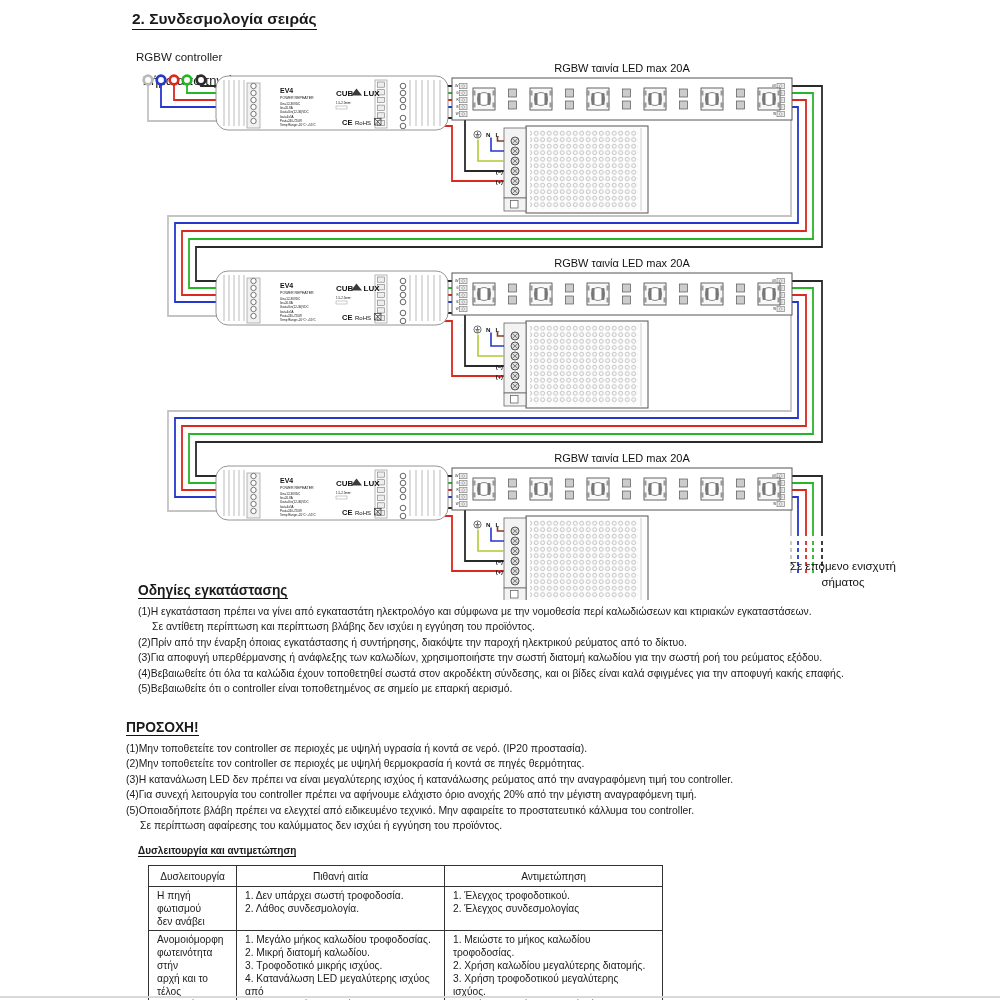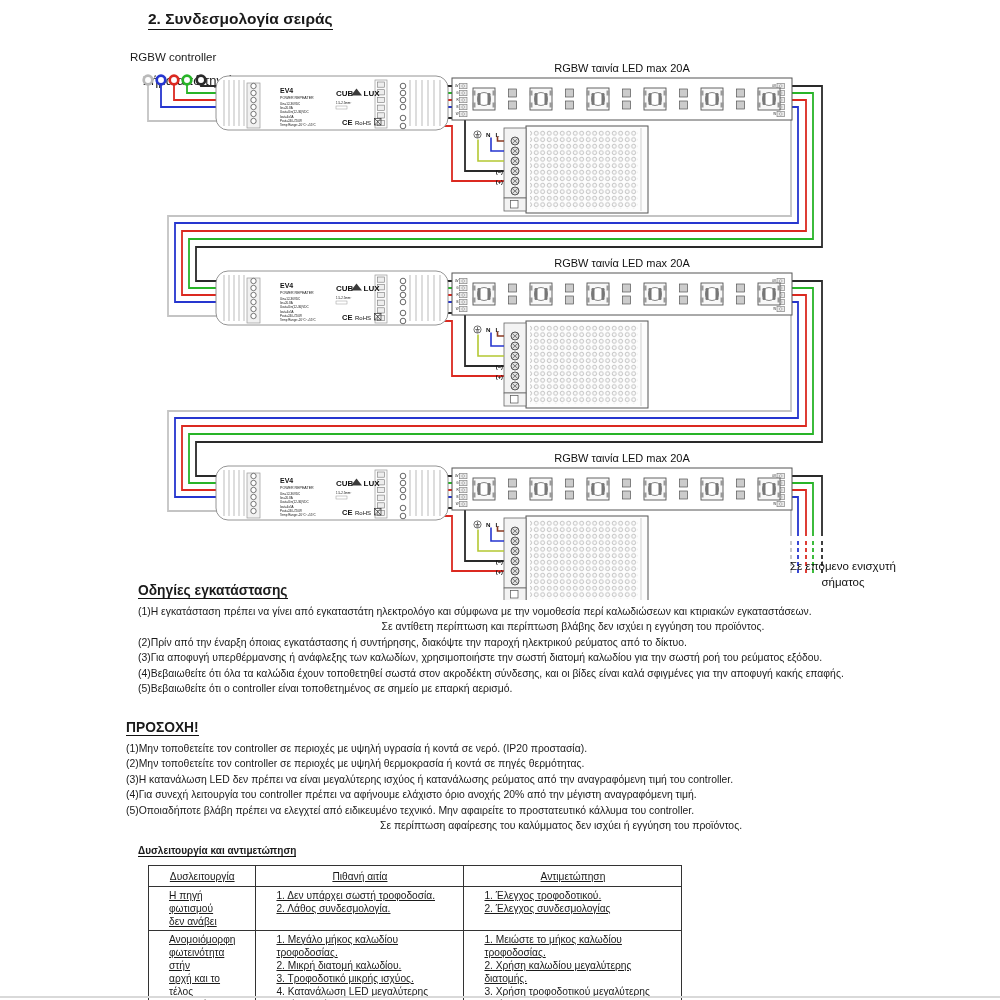--- a/index.html
+++ b/index.html
@@ -1,33 +1,33 @@
 <!DOCTYPE html>
 <html><head>
 <meta charset="utf-8">
 <style>
   html,body{margin:0;padding:0;background:#fff;}
   body{width:1000px;height:1000px;position:relative;font-family:"Liberation Sans",sans-serif;color:#1a1a1a;overflow:hidden;}
   .abs{position:absolute;}
-  #page-title{left:148px;top:10px;font-size:15.5px;font-weight:bold;border-bottom:1.6px solid #111;padding-bottom:1px;}
+  #page-title{left:132px;top:10px;font-size:15.5px;font-weight:bold;border-bottom:1.6px solid #111;padding-bottom:1px;}
   #signal-l1{left:143px;top:37px;font-size:13px;margin-top:36px;}
-  #signal-l2{left:130px;top:51px;font-size:11.5px;}
+  #signal-l2{left:136px;top:51px;font-size:11.5px;}
   svg{position:absolute;left:0;top:0;font-family:"Liberation Sans",sans-serif;}
   svg text{fill:#111;}
   .sec-head{display:inline-block;font-weight:bold;border-bottom:1.6px solid #111;margin:0 0 5px 0;}
   #install{left:138px;top:581px;width:856px;}
   #install .sec-head{font-size:13.8px;}
   #caution{left:126px;top:718px;width:856px;}
   #caution .sec-head{font-size:13.8px;}
   #trouble{left:138px;top:840px;width:856px;}
   #trouble .sec-head{font-size:10px;}
   .ln{font-size:10.4px;line-height:15.4px;white-space:nowrap;}
-  .sub{padding-left:14px;text-align:center;}
+  .sub{padding-left:14px;}
   table{border-collapse:collapse;margin:3px 0 0 10px;table-layout:fixed;}
-  th,td{border:1px solid #333;font-size:10.2px;line-height:13px;vertical-align:top;padding:2px 20px;white-space:pre-line;font-weight:normal;text-align:left;text-decoration:underline;}
+  th,td{border:1px solid #333;font-size:10.2px;line-height:13px;vertical-align:top;padding:2px 8px;white-space:pre-line;font-weight:normal;text-align:left;}
   th{text-align:center;height:16px;vertical-align:middle;}
   .c1{width:88px;} .c2{width:208px;} .c3{width:218px;}
   #bottom-rule{left:0;top:996px;width:1000px;height:2px;background:#d9d9d9;}
 </style>
 </head>
 <body>
 
 <div class="abs" id="page-title">2. Συνδεσμολογία σειράς</div>
 <div class="abs" id="signal-l1">Σήμα από την έξοδο</div>
 <div class="abs" id="signal-l2">RGBW controller</div>

